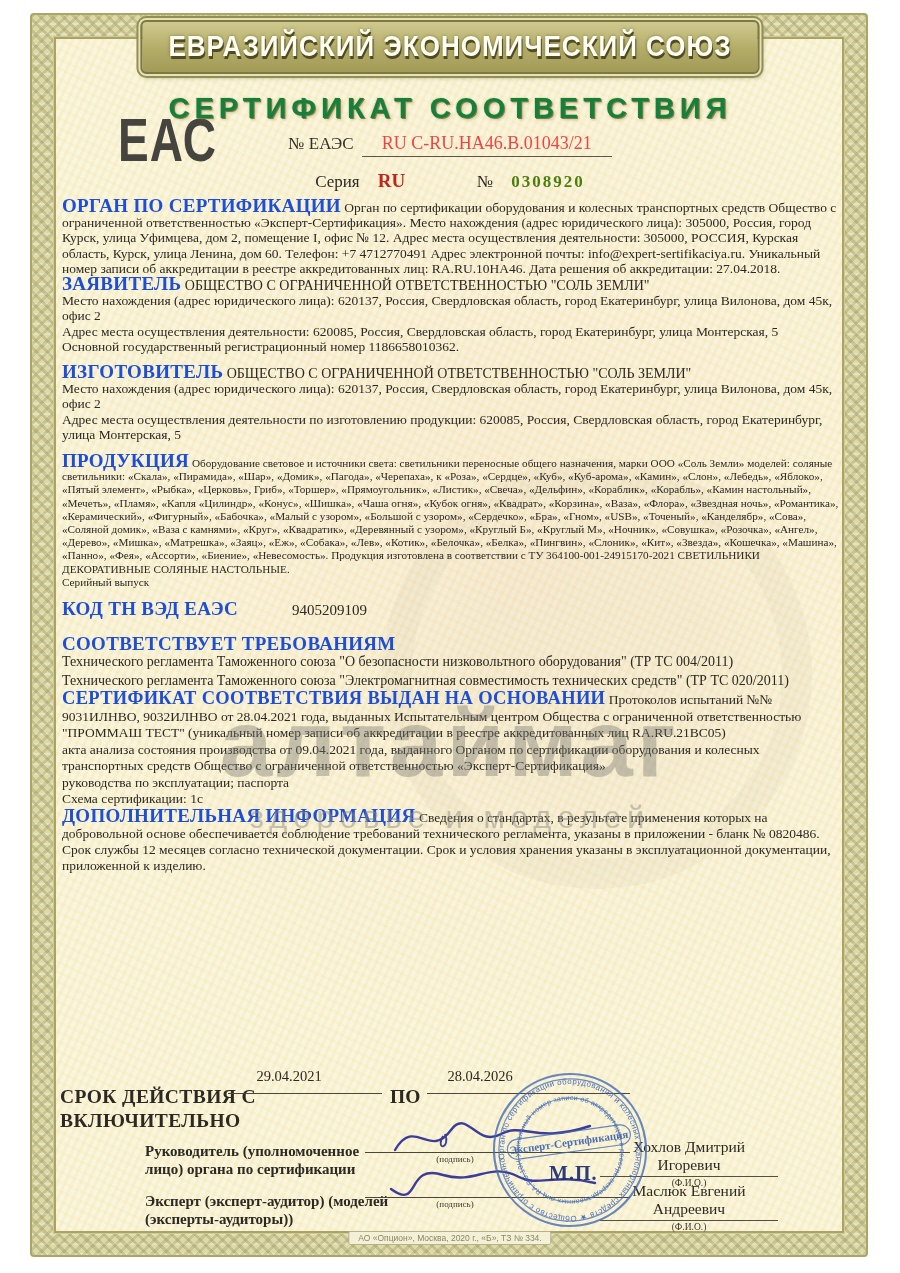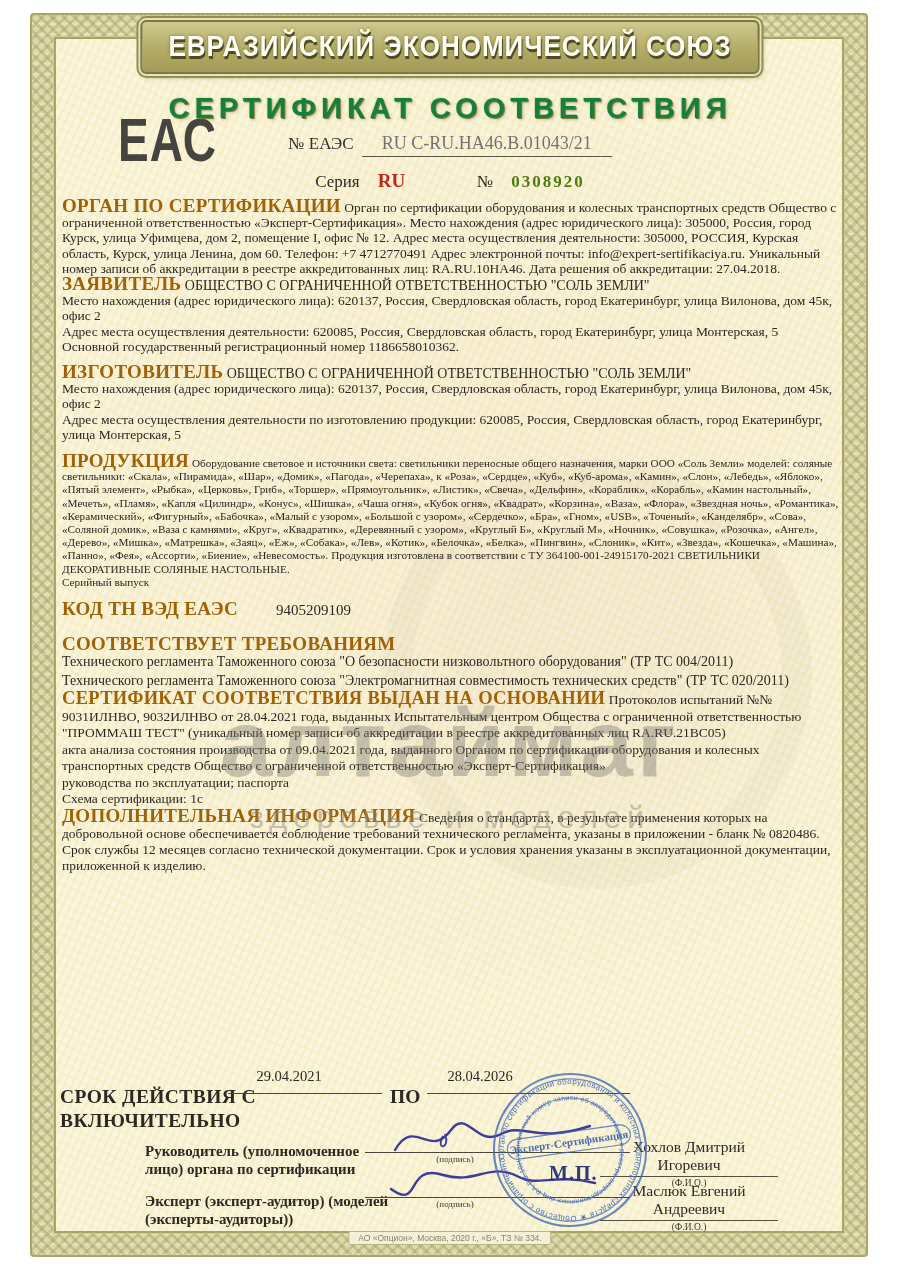--- a/index.html
+++ b/index.html
@@ -37,38 +37,38 @@
   .eac { position:absolute; z-index:5; left:118px; top:104px;
          font-family:"Liberation Sans", sans-serif; font-weight:900; font-size:46px;
          color:#45443f; letter-spacing:1px; transform:scaleY(1.32); transform-origin:top left; }
   .doc-title { position:absolute; z-index:5; left:0; top:92px; width:100%; text-align:center;
          font-family:"Liberation Sans", sans-serif; font-weight:bold; font-size:29px; letter-spacing:5px;
          color:#15803d;
          text-shadow: 1px 1px 0 #857c3e, -1px -1px 1px #e8e2b6, 2px 2px 3px rgba(120,110,50,.35); }
   .num-row { position:absolute; z-index:5; left:0; top:133px; width:100%;
          display:flex; justify-content:center; align-items:baseline; gap:8px; }
   .num-label { font-size:17px; color:#33302a; }
-  .num-value { font-size:18px; color:#737373; border-bottom:1.5px solid #5a5648; padding:0 20px 2px; }
+  .num-value { font-size:18px; color:#ef4444; border-bottom:1.5px solid #5a5648; padding:0 20px 2px; }
   .series-row { position:absolute; z-index:5; left:0; top:170px; width:100%;
          display:flex; justify-content:center; align-items:baseline; gap:18px; }
   .series-label { font-size:17px; }
   .series-value { font-size:19px; font-weight:bold; color:#c0251c; }
   .series-gap { width:36px; }
   .serial-value { font-family:Liberation Serif, serif; font-size:17px; font-weight:bold;
          letter-spacing:2px; color:#4d7c0f; }
 
   
   .body { position:absolute; z-index:3; left:62px; top:198px; width:780px;
           font-size:13.5px; line-height:15.2px; }
   .body p { margin:0; }
-  .sec-h { font-weight:bold; font-size:19px; letter-spacing:.3px; color:#a16207; }
+  .sec-h { font-weight:bold; font-size:19px; letter-spacing:.3px; color:#1d4ed8; }
   .name-caps { font-size:14px; }
   .mt { margin-top:13px; }
   .products-text { font-size:11.2px; line-height:13.2px; }
-  .code-val { font-size:15px; margin-left:38px; }
+  .code-val { font-size:15px; margin-left:54px; }
   .req-line { font-size:14px; line-height:18.5px; }
   .basis { margin-top:92px; line-height:16.5px;font-family:Liberation Serif, serif; }
   .basis .sec-h { font-size:18.5px; }
   .addinfo { margin-top:58px; line-height:16px; }
 
   
   .wm1 { position:absolute; z-index:4; left:0; top:690px; width:100%; text-align:center;
          font-family:"Liberation Sans", sans-serif; font-weight:bold; font-size:94px; letter-spacing:4px;
          color:rgba(118,118,110,.40); pointer-events:none; }
   .wm2 { position:absolute; z-index:4; left:0; top:800px; width:100%; text-align:center;

